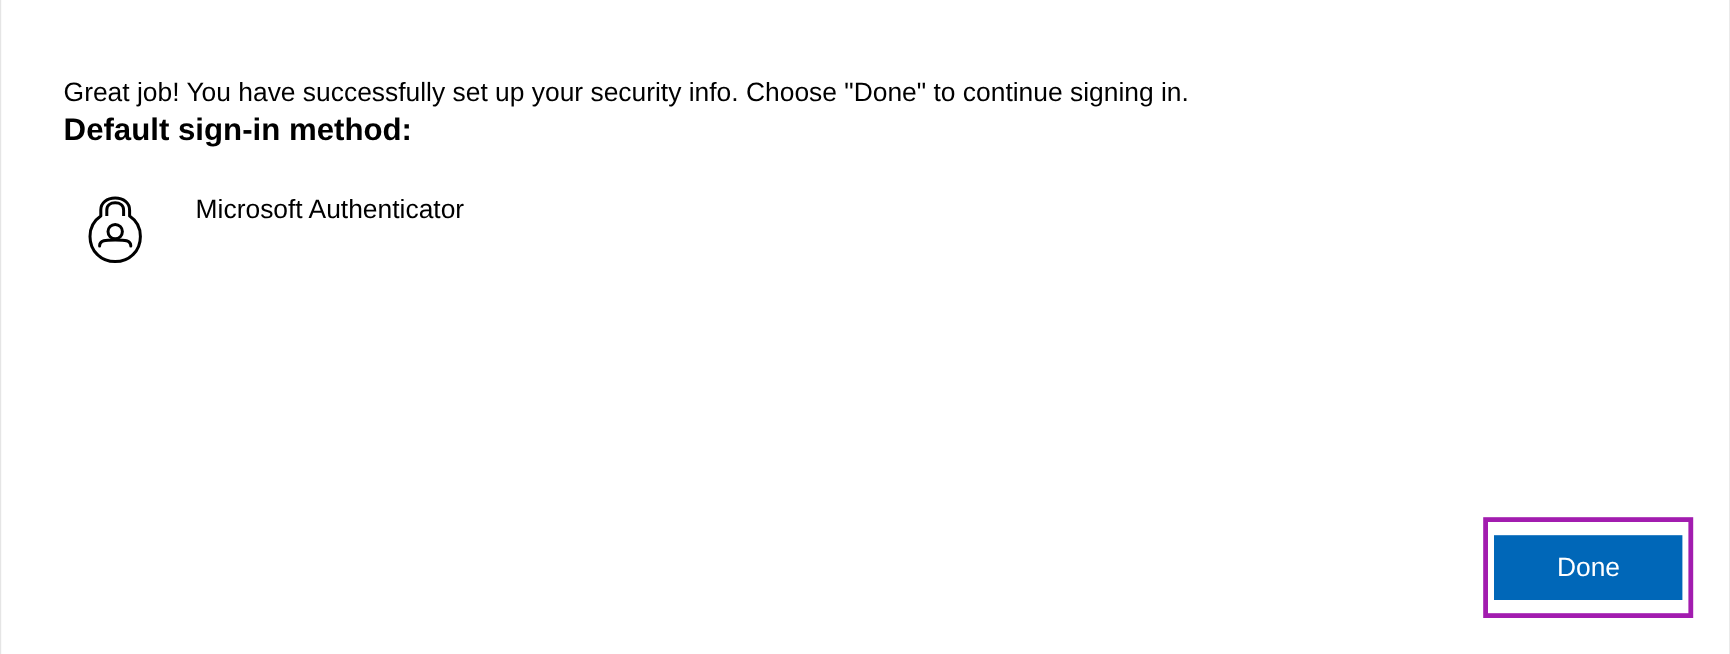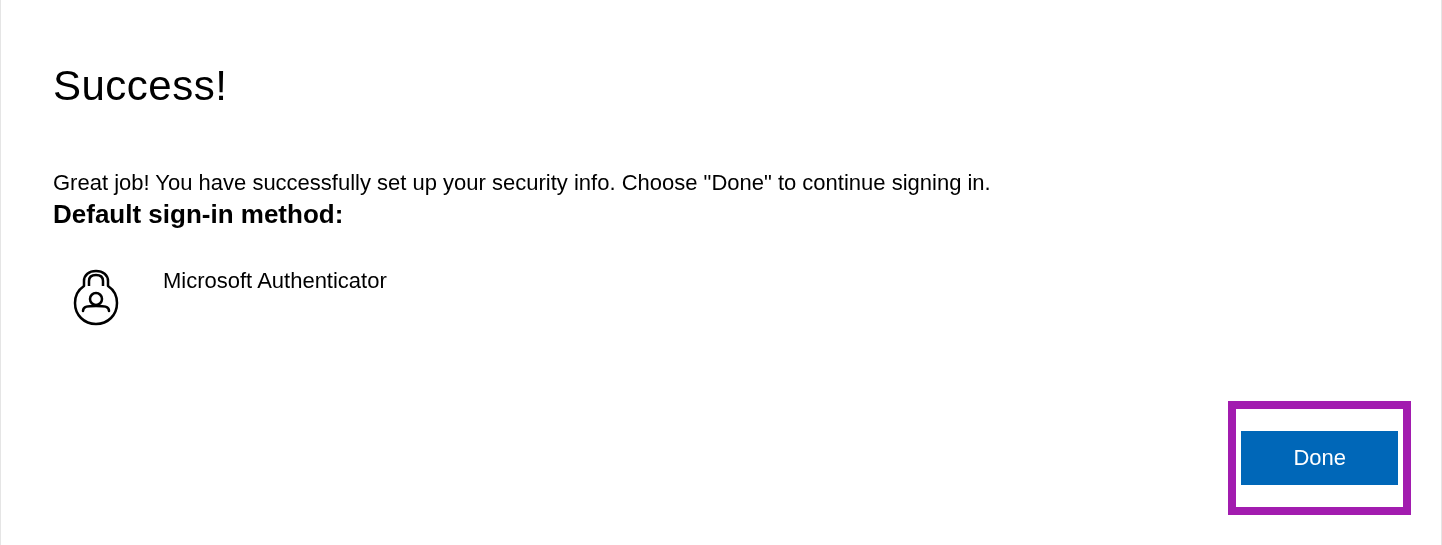--- a/index.html
+++ b/index.html
@@ -52,39 +52,38 @@
     }
     .method-name {
       font-size: 22px;
       font-weight: 400;
       color: #000000;
     }
     .button-wrap {
       position: absolute;
       right: 30px;
       bottom: 30px;
-      border: 8px solid #a21caf;
-      padding: 22px 5px;
+      border: 4px solid #a21caf;
+      padding: 11px 5px;
     }
     .done-button {
       background: #0067b8;
       color: #ffffff;
       border: none;
       font-size: 22px;
       font-weight: 400;
       padding: 14px 52px;
       cursor: pointer;
       font-family: inherit;
     }
   </style>
 </head>
 <body>
 
 <div class="container">
-  <h1 class="title">Success!</h1>
   <p class="description">Great job! You have successfully set up your security info. Choose "Done" to continue signing in.</p>
   <p class="method-label">Default sign-in method:</p>
   <div class="method-row">
     <span class="method-icon">
       <svg width="50" height="58" viewBox="0 0 50 58" fill="none" stroke="#000000" stroke-width="2.5">
         <path d="M25 3 C18 3 13 7 13 13 L13 18 C7 22 4 28 4 35 C4 47 13 56 25 56 C37 56 46 47 46 35 C46 28 43 22 37 18 L37 13 C37 7 32 3 25 3 Z" stroke-linejoin="round"></path>
         <path d="M18 18 L18 13 C18 9 21 7 25 7 C29 7 32 9 32 13 L32 18" fill="none"></path>
         <circle cx="25" cy="31" r="6" fill="none"></circle>
         <path d="M12 43 C12 38 17 38 25 38 C33 38 38 38 38 43" fill="none" stroke-linecap="round"></path>
       </svg>

